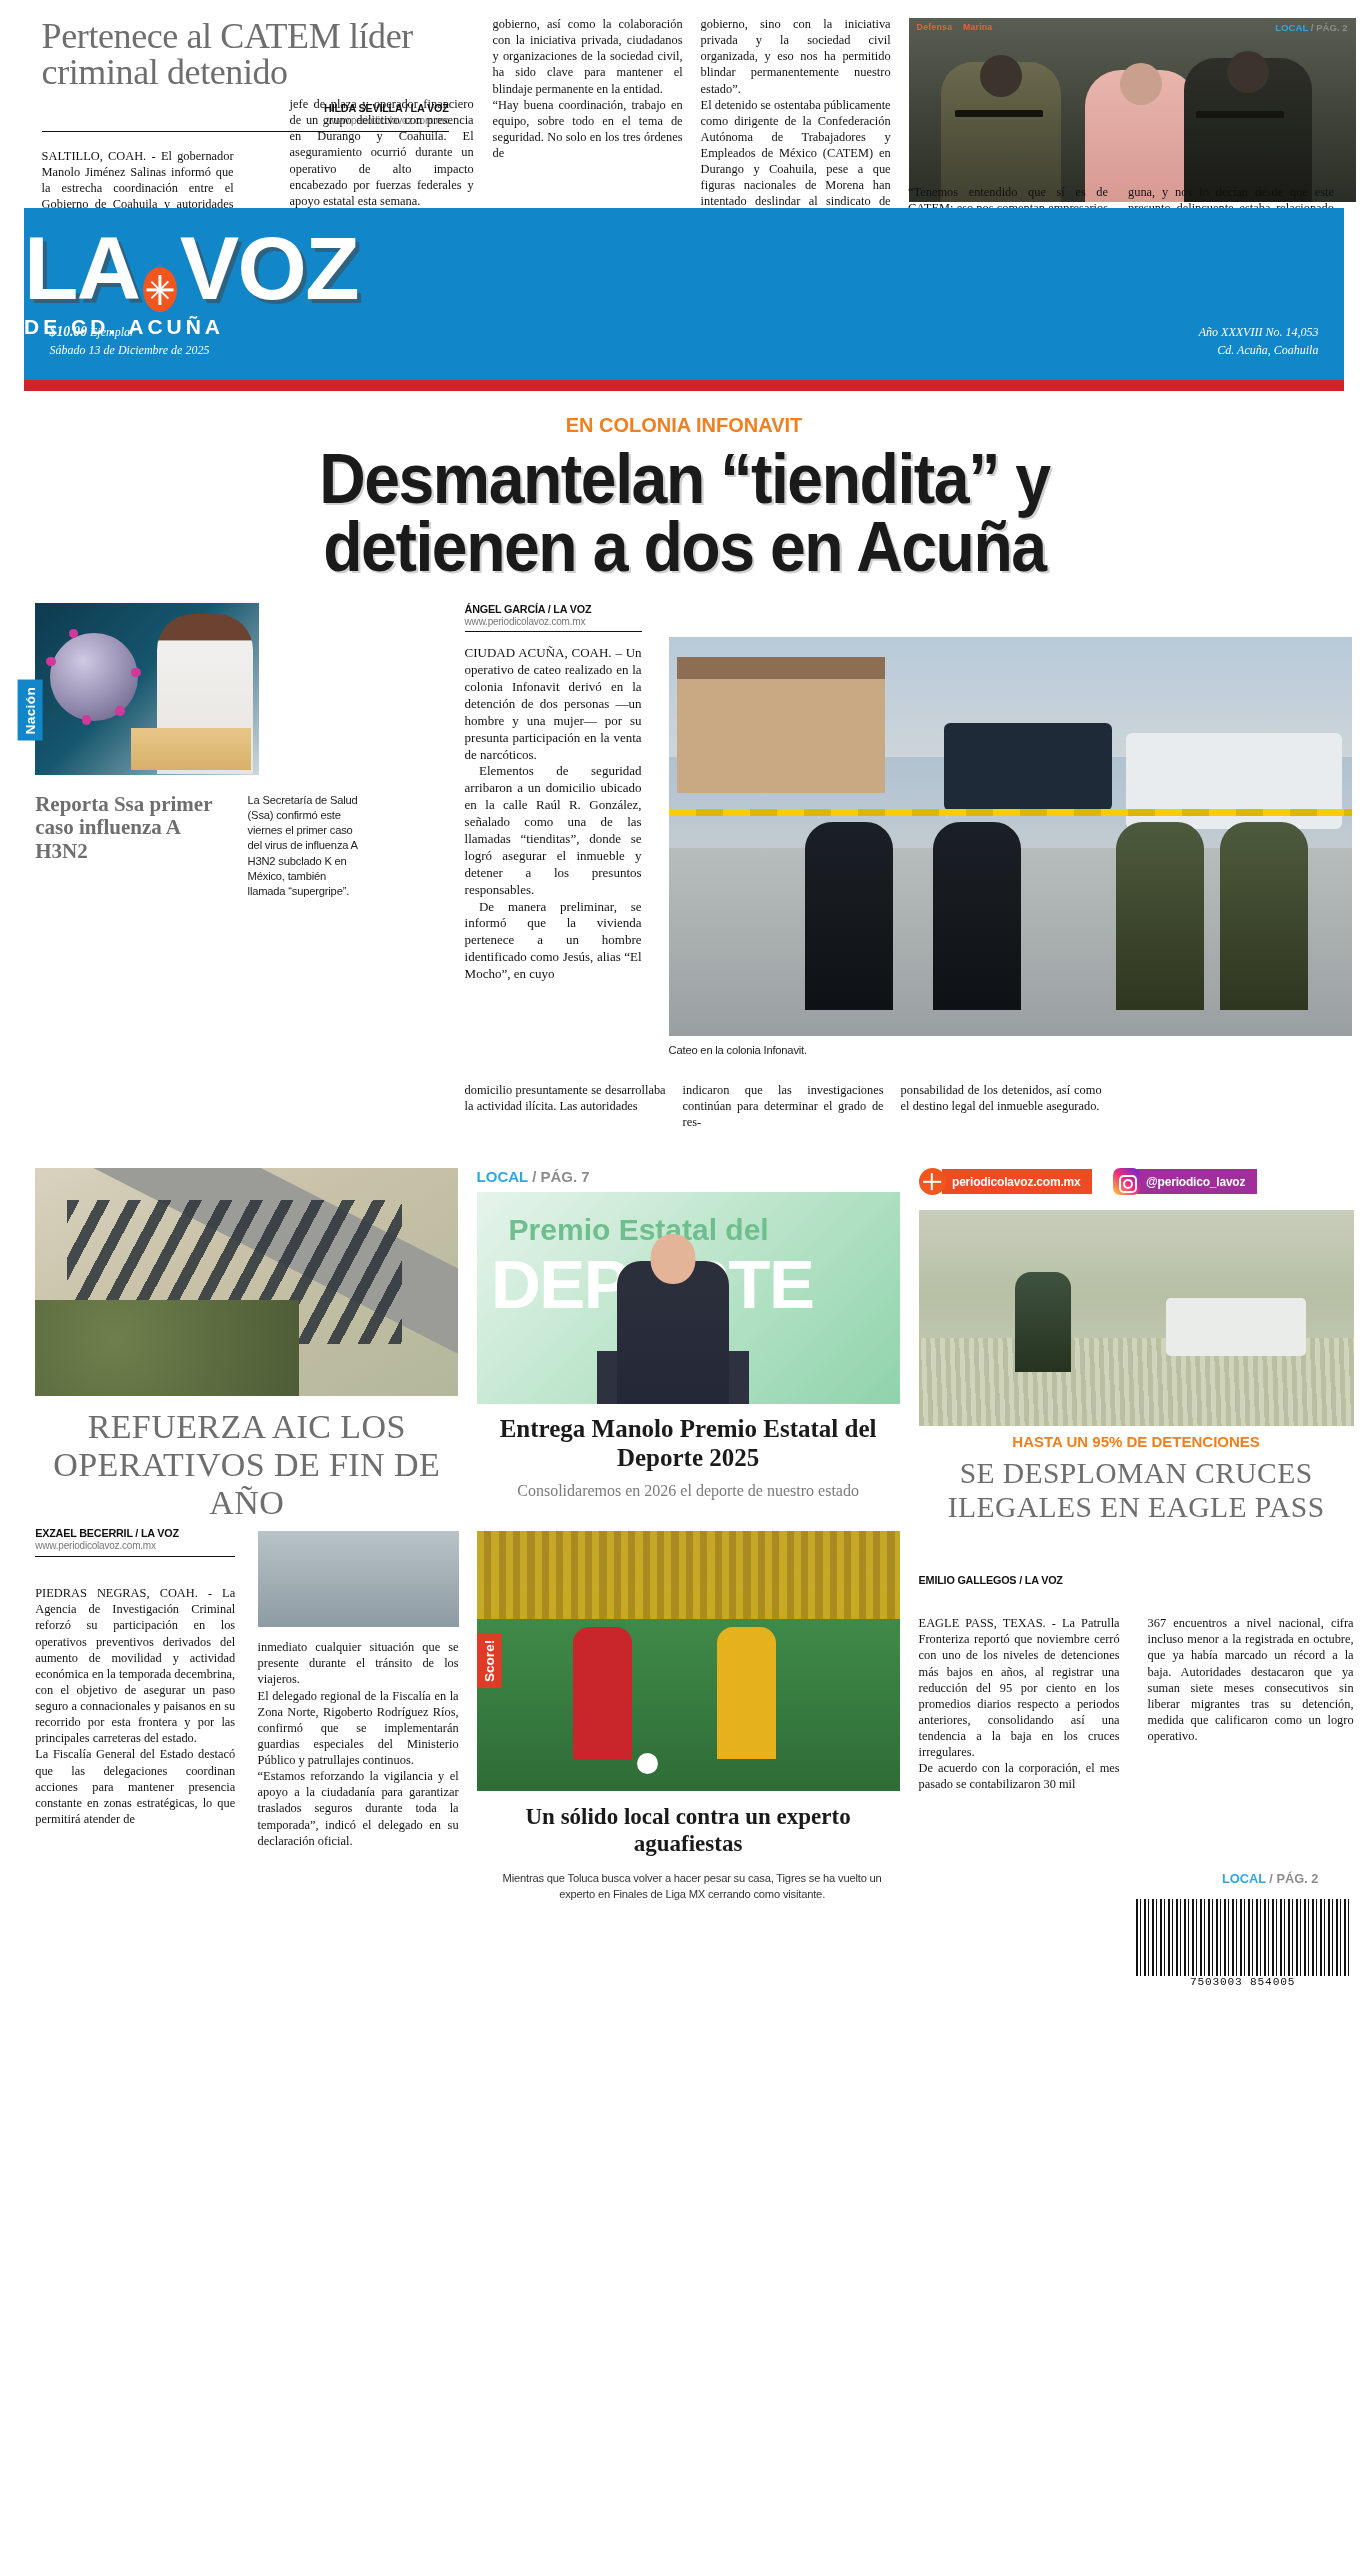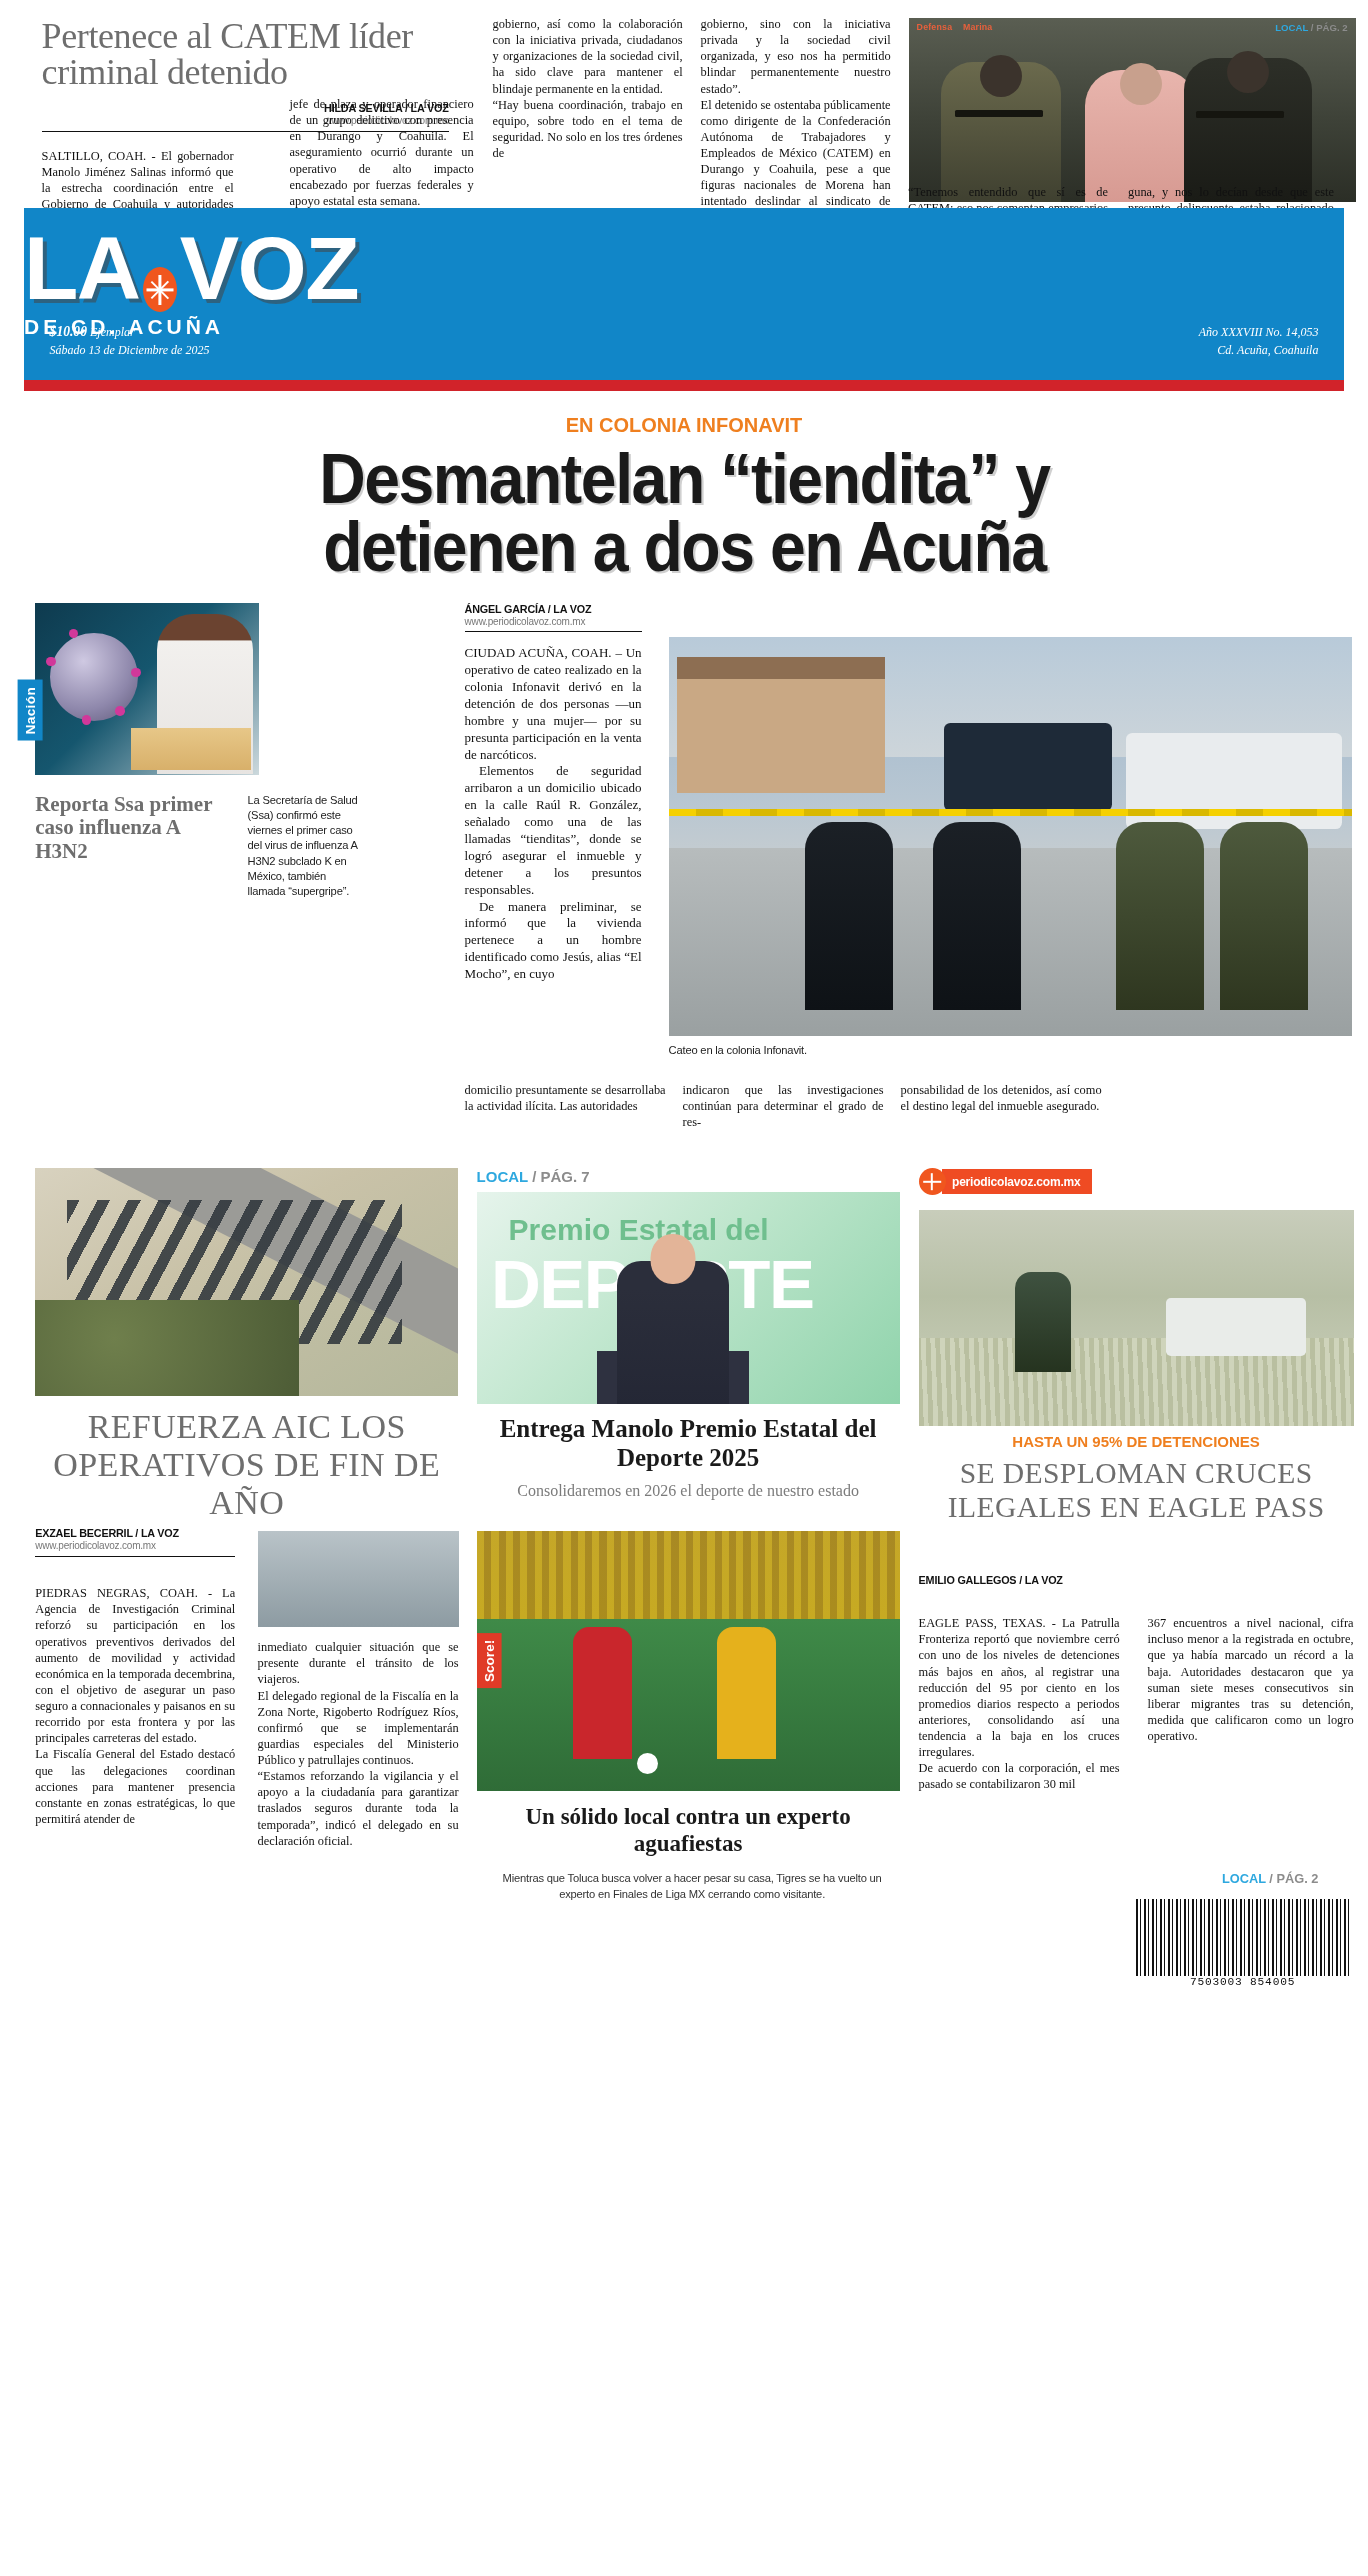--- a/index.html
+++ b/index.html
@@ -269,21 +269,21 @@
     position:absolute; left:459px; top:635px; width:423px; text-align:center;
     font-family:"Liberation Serif", serif; font-weight:bold; font-size:23px; line-height:1.18; color:#1a1a1a;
   }
   .sc-cap {
     position:absolute; left:479px; top:703px; width:391px; text-align:center;
     font-family:"Liberation Sans", sans-serif; font-size:11.2px; line-height:1.38; color:#333;
     letter-spacing:-0.2px;
   }
 
   
-  .social { position:absolute; left:901px; top:0px; display:flex; gap:21px; align-items:center;flex-direction:column; }
+  .social { position:absolute; left:901px; top:0px; display:flex; gap:21px; align-items:center; }
   .soc-item { display:flex; align-items:center; }
   .soc-badge { width:27px; height:27px; border-radius:50%; background:#f0561e; position:relative; flex:none; }
   .soc-badge i { position:absolute; left:50%; top:50%; width:2.4px; height:17.6px; background:#fff; transform:translate(-50%,-50%); }
   .soc-badge u { position:absolute; left:50%; top:50%; width:17.6px; height:2.4px; background:#fff; transform:translate(-50%,-50%); }
   .soc-label {
     font-family:"Liberation Sans", sans-serif; font-weight:bold; font-size:12px; color:#fff;
     padding:5.6px 11.2px 5.6px 9.6px; margin-left:-3.2px; letter-spacing:-0.2px;
   }
   .soc-web .soc-label { background:#ef4b23; }
   .soc-ig .soc-label { background:#a02f9c; }

